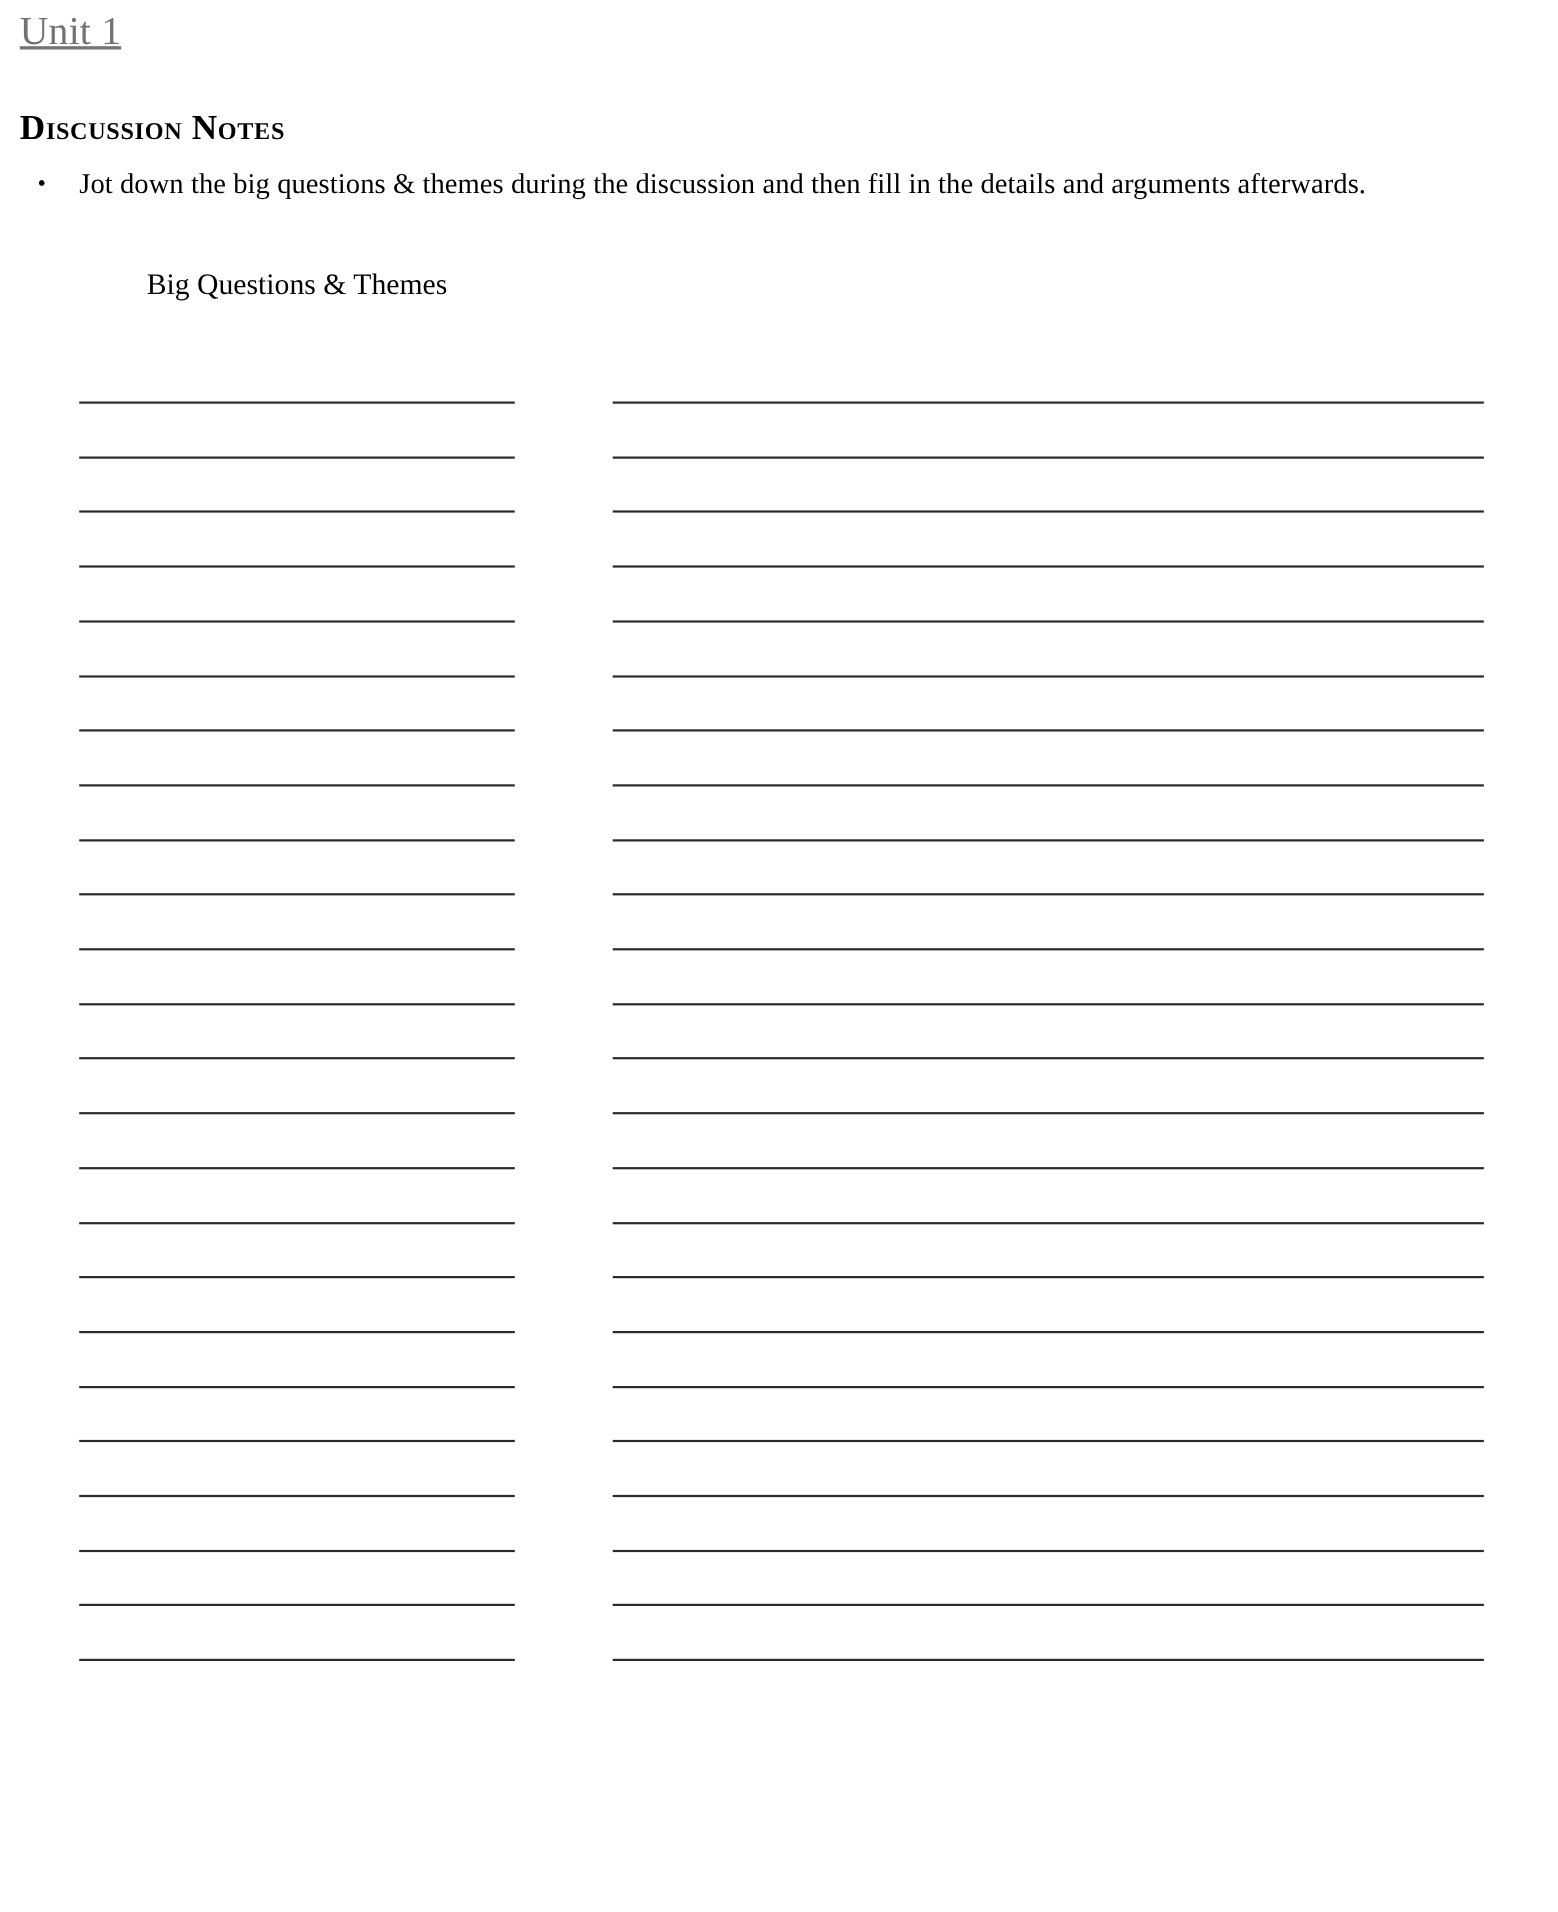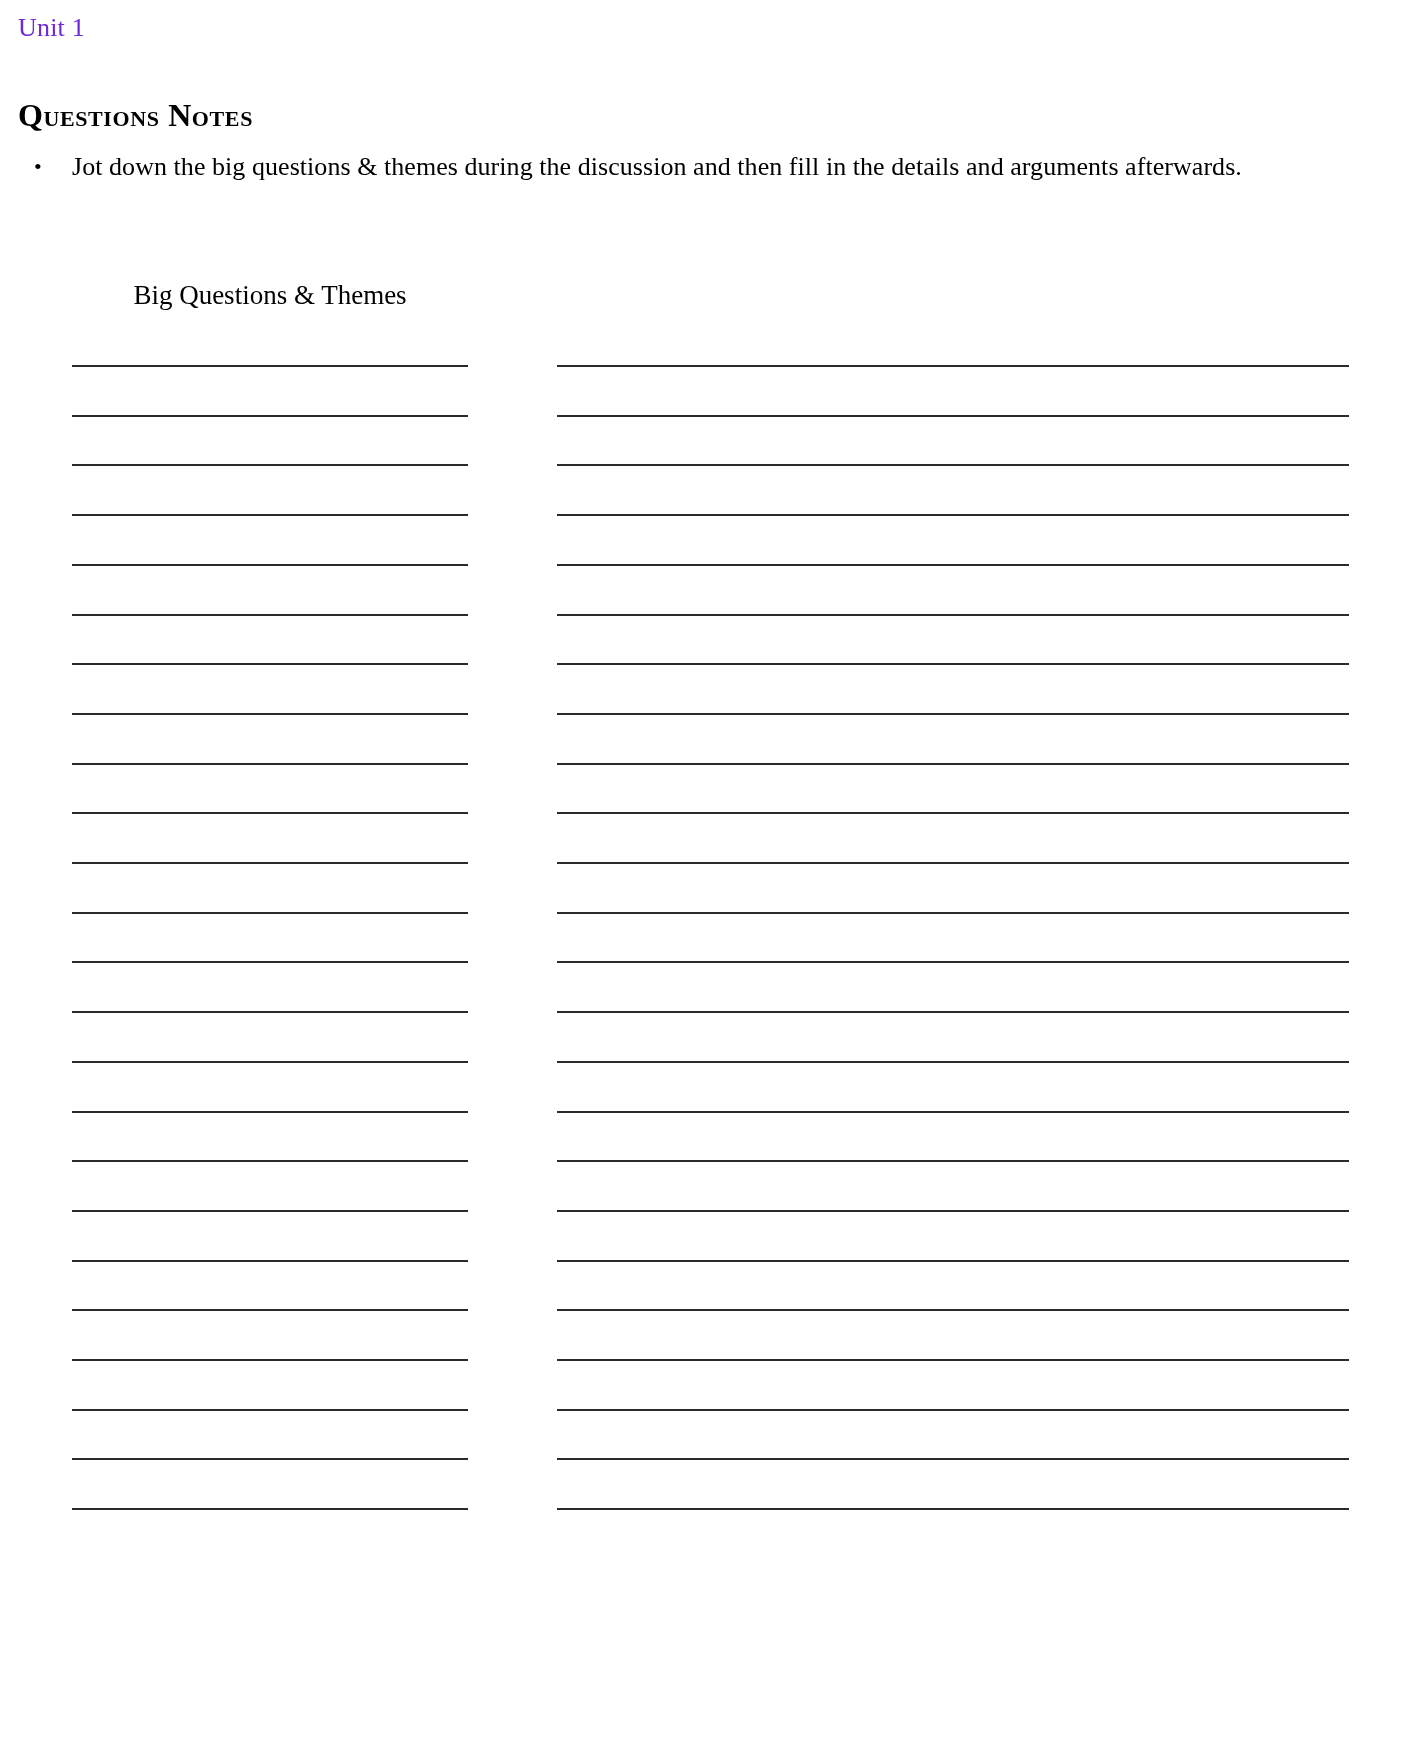--- a/index.html
+++ b/index.html
@@ -21,25 +21,26 @@
     background: #ffffff;
     overflow: hidden;
   }
 
   
   .unit-label {
     position: absolute;
     left: 18px;
     top: 12px;
     font-family: "Liberation Serif", "DejaVu Serif", serif;
-    font-size: 26px;
+    font-size: 36px;
     line-height: 32px;
     letter-spacing: 0.2px;
-    color: #6d28d9;
-    white-space: nowrap;
+    color: #737373;
+    white-space: nowrap;
+    text-decoration: underline;
   }
 
   .doc-title {
     position: absolute;
     left: 18px;
     top: 95px;
     font-family: "Liberation Serif", "DejaVu Serif", serif;
     font-size: 32px;
     line-height: 40px;
     font-weight: bold;
@@ -81,21 +82,20 @@
   
   .col-heading {
     position: absolute;
     top: 240px;
     font-family: "Liberation Serif", "DejaVu Serif", serif;
     font-size: 27px;
     line-height: 36px;
     color: #000;
     text-align: center;
     white-space: nowrap;
-    margin-top: 37px;
   }
   .col-heading.left {
     left: 72px;
     width: 396px;
   }
   .col-heading.right {
     left: 557px;
     width: 792px;
   }
 
@@ -129,21 +129,21 @@
     width: 792px;
   }
 </style>
 </head>
 <body>
 
 <div id="page">
 
   <div class="unit-label">Unit 1</div>
 
-  <div class="doc-title">Questions Notes</div>
+  <div class="doc-title">Discussion Notes</div>
 
   <div class="instruction-row">
     <span class="bullet-marker">•</span>
     <span class="instruction-text">Jot down the big questions &amp; themes during the discussion and then fill in the details and arguments afterwards.</span>
   </div>
 
   <div class="col-heading left">Big Questions &amp; Themes</div>
 
 
   <div class="rules-layer" id="rules-layer">

